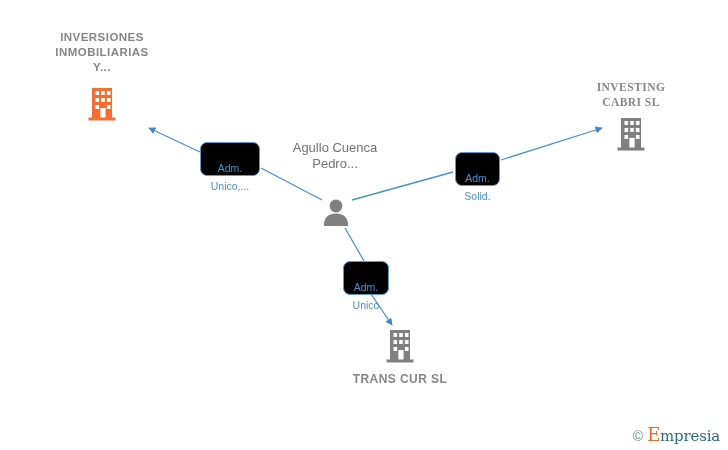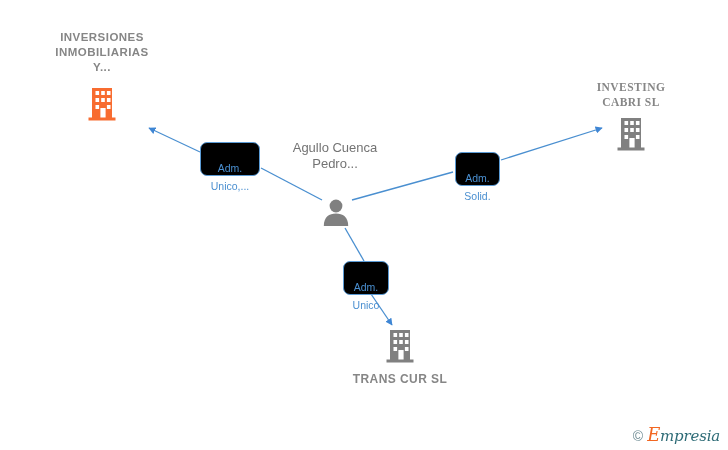--- a/index.html
+++ b/index.html
@@ -84,21 +84,20 @@
     align-items: center;
     gap: 4px;
   }
   .watermark .c-mark {
     color: #6f8c94;
     font-size: 14px;
     line-height: 14px;
   }
   .watermark .brand {
     font-family: "DejaVu Serif", serif;
-    font-style: italic;
     font-size: 15px;
     line-height: 15px;
     color: #2d6b76;
     letter-spacing: -0.2px;
   }
   .watermark .brand .brand-initial {
     color: #f26722;
     font-size: 18px;
   }
 </style>

